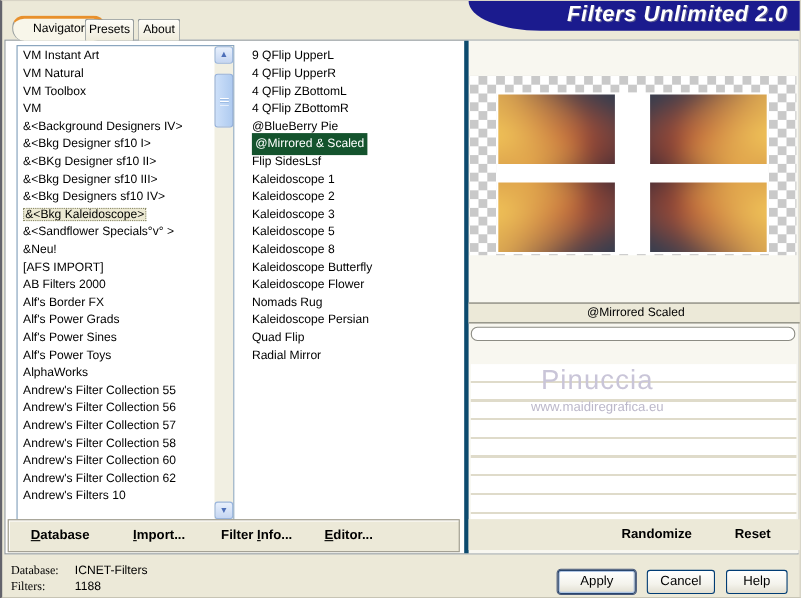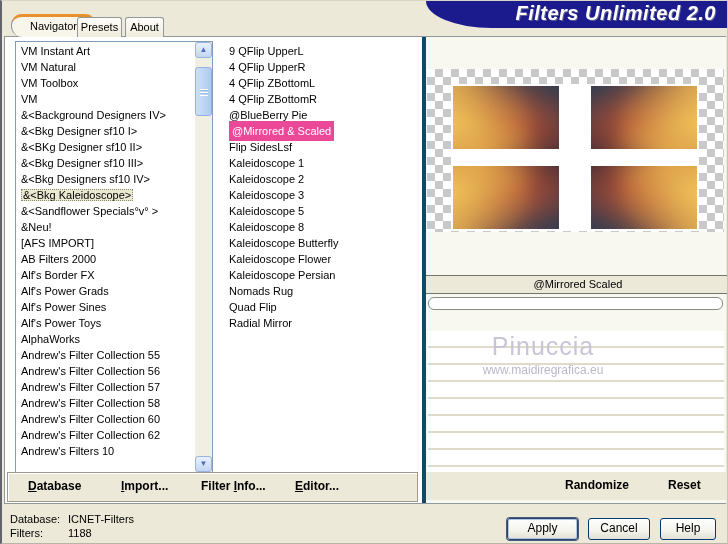--- a/index.html
+++ b/index.html
@@ -42,21 +42,21 @@
   .sbtn.up{top:0;} .sbtn.down{bottom:0;}
   .sthumb{position:absolute;left:0;top:25px;width:17px;height:49px;box-sizing:border-box;
         border:1px solid #94B0DC;border-radius:3px;background:linear-gradient(90deg,#CDE0F9,#AFCBF0);}
   .sthumb .grip{position:absolute;left:4px;top:21px;width:8px;height:7px;
         background:repeating-linear-gradient(#FFFFFF 0 1px,#9DBCE4 1px 2px,transparent 2px 3px);}
 
   
   .filterlist{position:absolute;left:218px;top:40px;width:197px;height:432px;background:#FFF;
            list-style:none;margin:0;padding:2px 0 0 0;overflow:hidden;}
   .filterlist li{height:16px;line-height:16px;font-size:11px;padding-left:9px;white-space:nowrap;}
-  .filterlist li.selected span{background:#ec4899;color:#FFF;padding:4px 3px;}
+  .filterlist li.selected span{background:#14532d;color:#FFF;padding:4px 3px;}
 
   
   .rpane{position:absolute;left:420px;top:36px;width:304px;height:466px;background:#F8F7F0;
          border-left:4px solid #0c4a6e;box-sizing:border-box;}
   .checker{position:absolute;left:1px;top:32px;width:297px;height:163px;
          background:conic-gradient(#C9C9C9 90deg,#FFFFFF 90deg 180deg,#C9C9C9 180deg 270deg,#FFFFFF 270deg);
          background-size:16px 16px;}
   .imgwhite{position:absolute;left:24px;top:15px;width:248px;height:147px;background:#FFFFFF;}
   .tile{position:absolute;width:106px;height:63px;overflow:hidden;}
   .tile .paint{position:absolute;inset:-14px;filter:blur(6px);
@@ -87,21 +87,21 @@
   
   .menustrip{position:absolute;left:5px;top:471px;width:411px;height:30px;background:#ECE9D8;
       box-sizing:border-box;border:1px solid #9D9A8D;box-shadow:inset 1px 1px 0 #FFFFFF;}
   .menustrip .mitem{position:absolute;top:6px;font-size:12px;font-weight:bold;color:#000;cursor:default;}
   .mi0{left:20px;} .mi1{left:113px;} .mi2{left:193px;} .mi3{left:287px;}
   .accel{text-decoration:underline;}
 
   
   .status{position:absolute;left:8px;top:511px;font-size:11px;color:#000;}
   .status .row{height:14px;line-height:14px;}
-  .status .lbl{display:inline-block;width:55px;}
+  .status .lbl{display:inline-block;width:55px;font-family:Liberation Serif, serif;}
 
   
   .btn{position:absolute;top:517px;height:22px;box-sizing:border-box;border:1px solid #003C74;
       border-radius:3px;background:linear-gradient(#FFFFFF,#F4F3EC 60%,#E2DFD2);
       font-size:12px;font-family:"Liberation Sans",sans-serif;text-align:center;line-height:19px;color:#000;}
   .btn.apply{left:505px;width:71px;border-color:#28456E;box-shadow:0 0 0 1px #49597A, inset 0 0 0 1px #AFC5E4;}
   .btn.cancel{left:586px;width:62px;}
   .btn.help{left:658px;width:56px;}
 </style>
 </head>
@@ -165,22 +165,22 @@
     <li><span>@BlueBerry Pie</span></li>
     <li class="selected"><span>@Mirrored &amp; Scaled</span></li>
     <li><span>Flip SidesLsf</span></li>
     <li><span>Kaleidoscope 1</span></li>
     <li><span>Kaleidoscope 2</span></li>
     <li><span>Kaleidoscope 3</span></li>
     <li><span>Kaleidoscope 5</span></li>
     <li><span>Kaleidoscope 8</span></li>
     <li><span>Kaleidoscope Butterfly</span></li>
     <li><span>Kaleidoscope Flower</span></li>
+    <li><span>Nomads Rug</span></li>
     <li><span>Kaleidoscope Persian</span></li>
-    <li><span>Nomads Rug</span></li>
     <li><span>Quad Flip</span></li>
     <li><span>Radial Mirror</span></li>
   </ul>
 
   <div class="rpane">
     <div class="checker">
       <div class="imgwhite">
         <div class="tile tl">
             <div class="paint"></div>
           </div>

